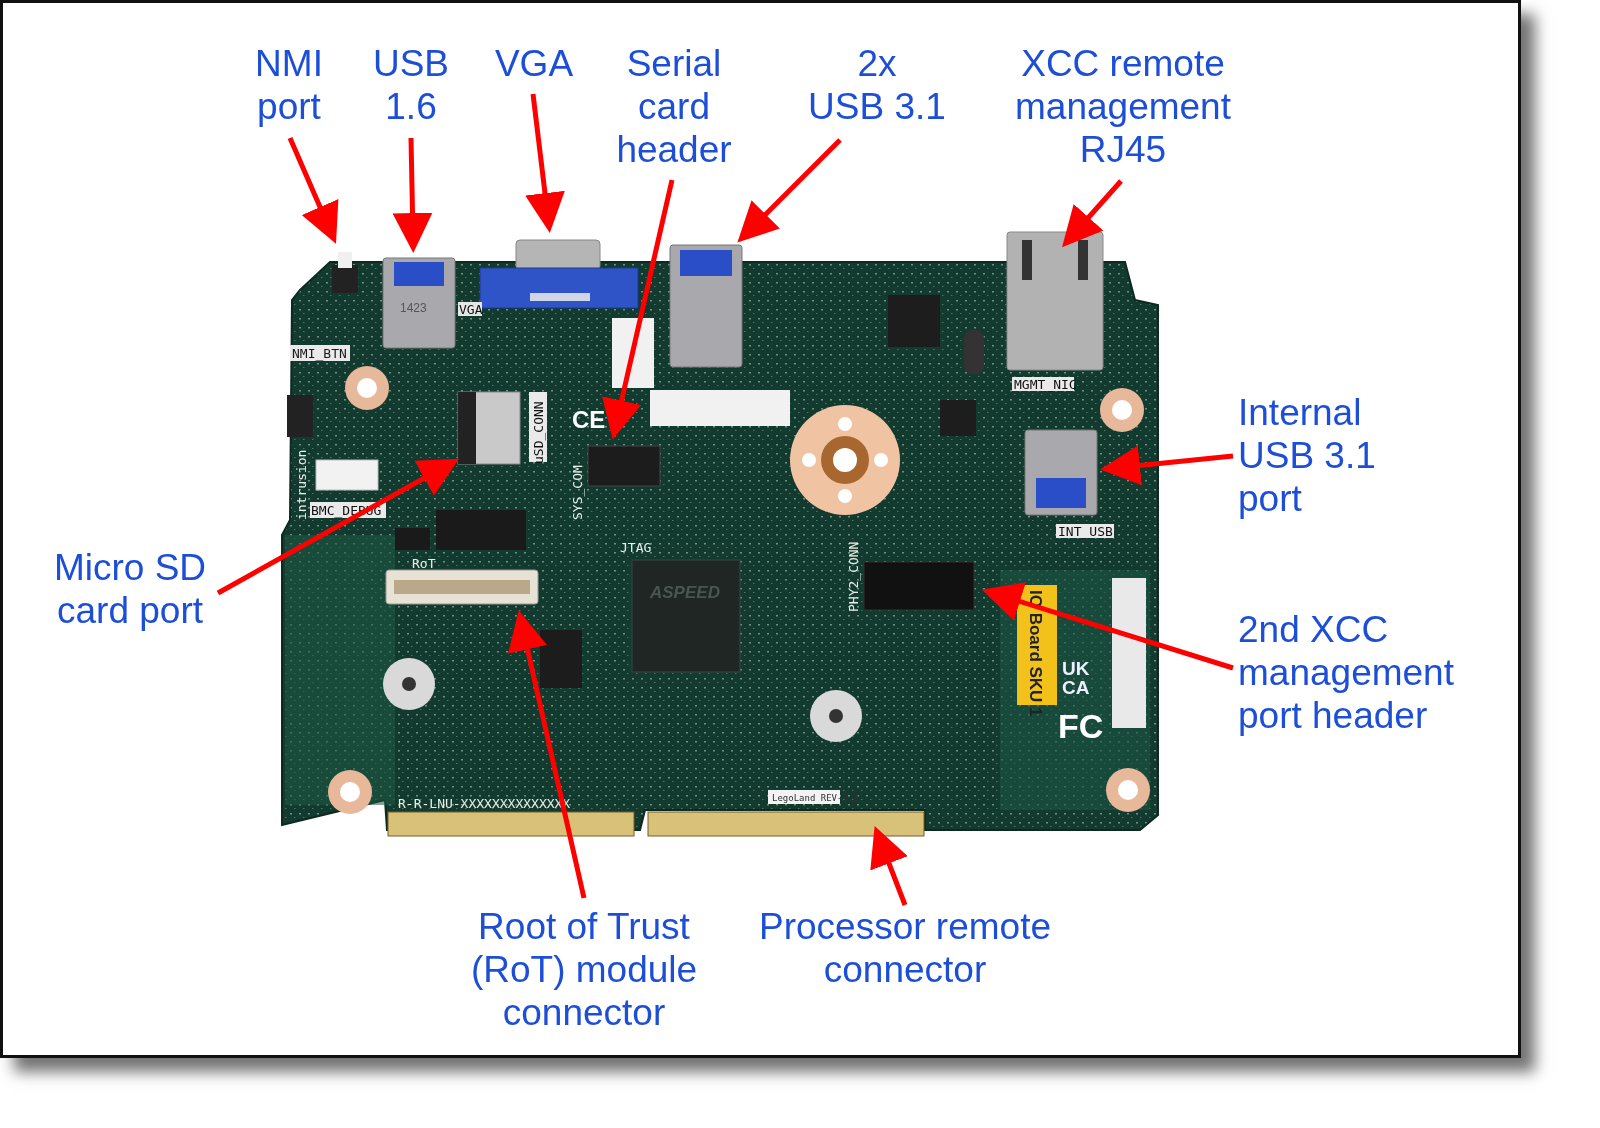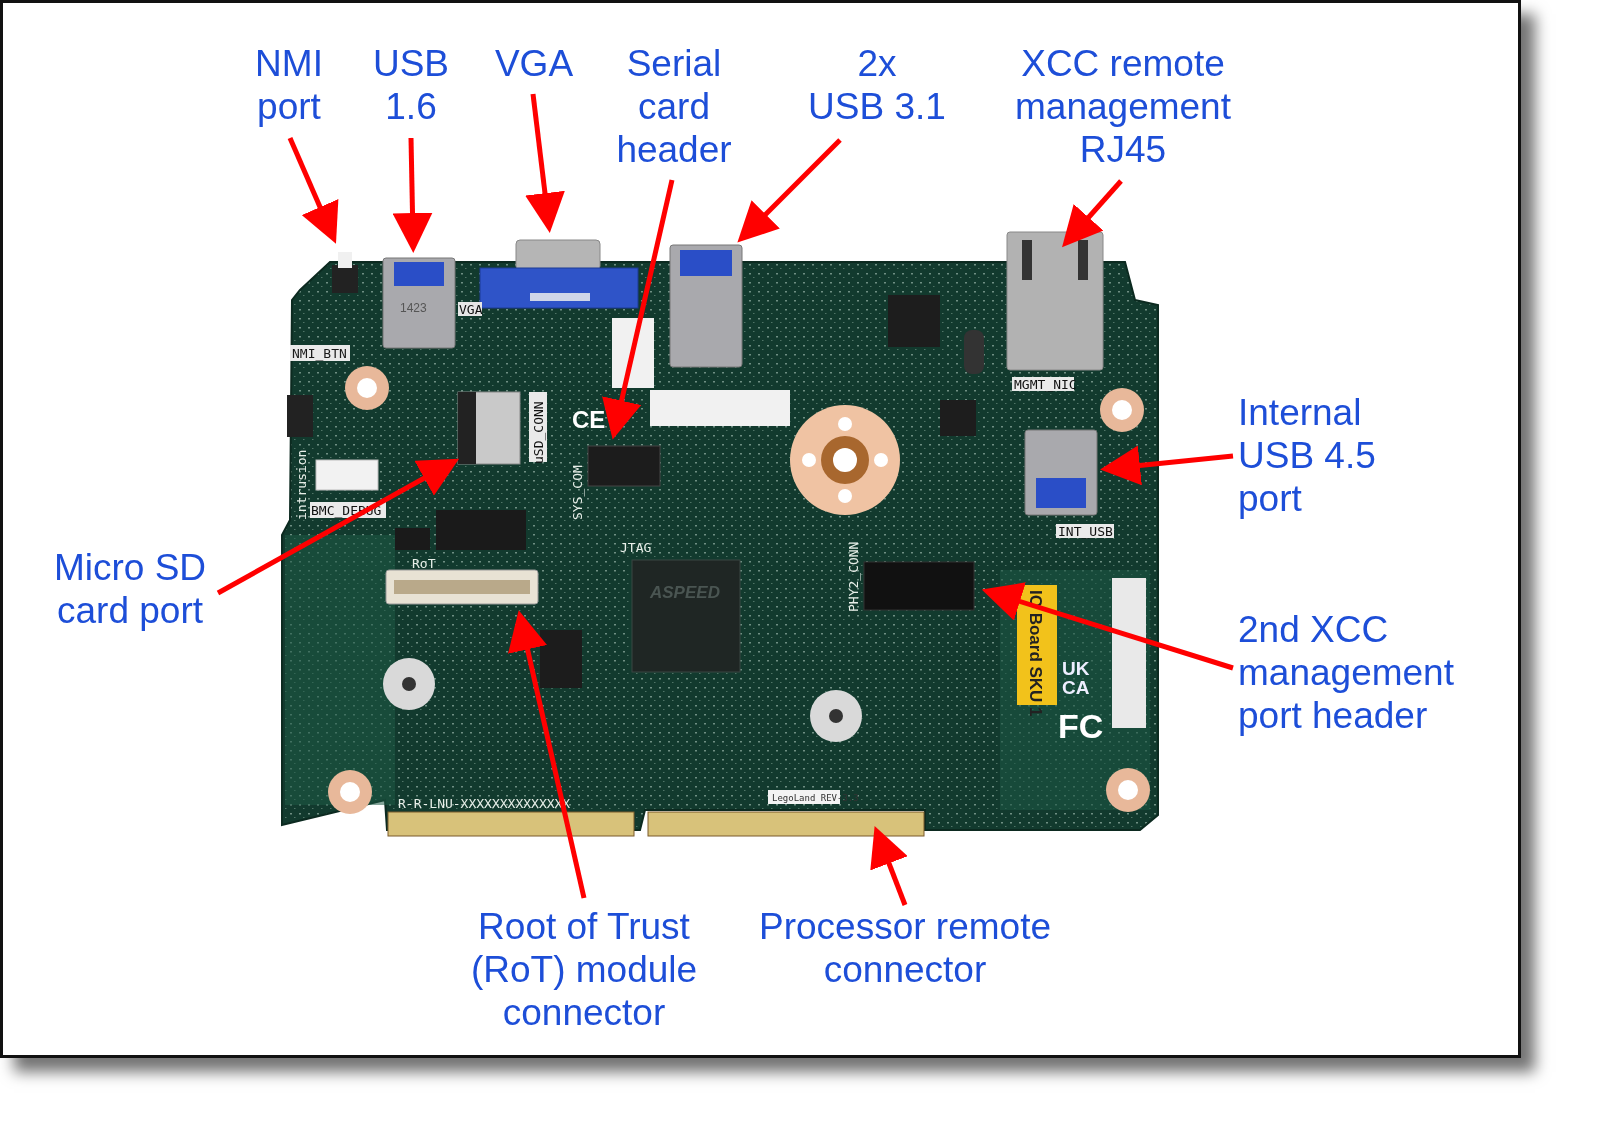--- a/index.html
+++ b/index.html
@@ -177,21 +177,21 @@
 <div class="label c" style="left:534px; top:42px;">VGA</div>
 <div class="label c" style="left:674px; top:42px;">Serial
 card
 header</div>
 <div class="label c" style="left:841px; top:42px;margin-left:36px;">2x
 USB 3.1</div>
 <div class="label c" style="left:1123px; top:42px;">XCC remote
 management
 RJ45</div>
 <div class="label l" style="left:1238px; top:391px;">Internal
-USB 4.5
+USB 3.1
 port</div>
 <div class="label l" style="left:1238px; top:608px;">2nd XCC
 management
 port header</div>
 <div class="label c" style="left:130px; top:546px;">Micro SD
 card port</div>
 <div class="label c" style="left:584px; top:905px;">Root of Trust
 (RoT) module
 connector</div>
 <div class="label c" style="left:905px; top:905px;">Processor remote

